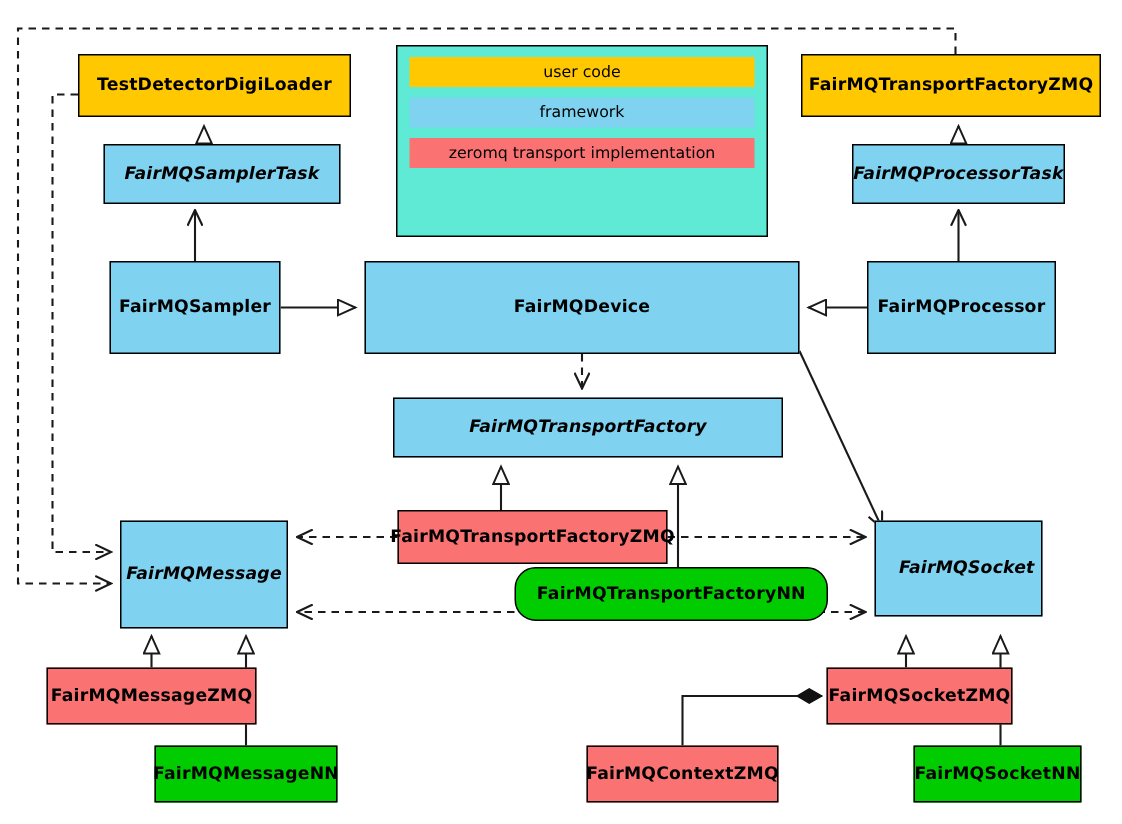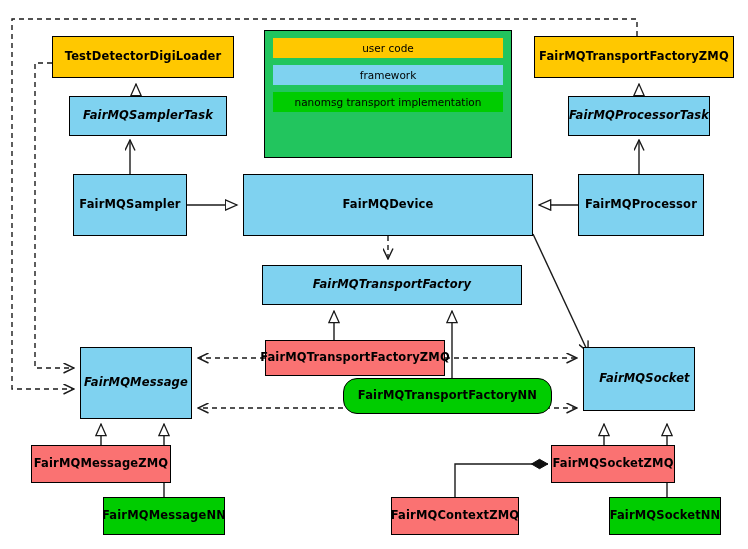--- a/index.html
+++ b/index.html
@@ -19,21 +19,21 @@
   }
   .node span{display:block;padding:0 4px;}
   .node.italic{font-style:italic;}
   .c-user{background:#FFC800;}
   .c-frame{background:#7FD2F0;}
   .c-zmq{background:#FA7272;}
   .c-nn{background:#00CC00;}
 
   #legend{
     position:absolute;left:264px;top:30px;width:248px;height:128px;
-    border:1.6px solid #000;background:#22c55e;z-index:6;
+    border:1.6px solid #000;background:#5eead4;z-index:6;
     padding:7px 8px;box-sizing:border-box;
   }
   .legend-row{
     height:20px;margin-bottom:7px;display:flex;align-items:center;
     justify-content:center;font-size:10.5px;font-weight:normal;color:#000;
   }
   .legend-row:last-child{margin-bottom:0;}
 </style>
 </head>
 <body>
@@ -153,18 +153,18 @@
       </div>
     </div>
 
   <div id="legend">
     <div class="legend-row" style="background: rgb(255, 200, 0);">
       <span>user code</span>
     </div>
     <div class="legend-row" style="background: rgb(127, 210, 240);">
       <span>framework</span>
     </div>
-    <div class="legend-row" style="background: rgb(0, 204, 0);">
-      <span>nanomsg transport implementation</span>
+    <div class="legend-row" style="background: rgb(250, 114, 114);">
+      <span>zeromq transport implementation</span>
     </div>
   </div>
 
 </div>
 
 </body></html>

